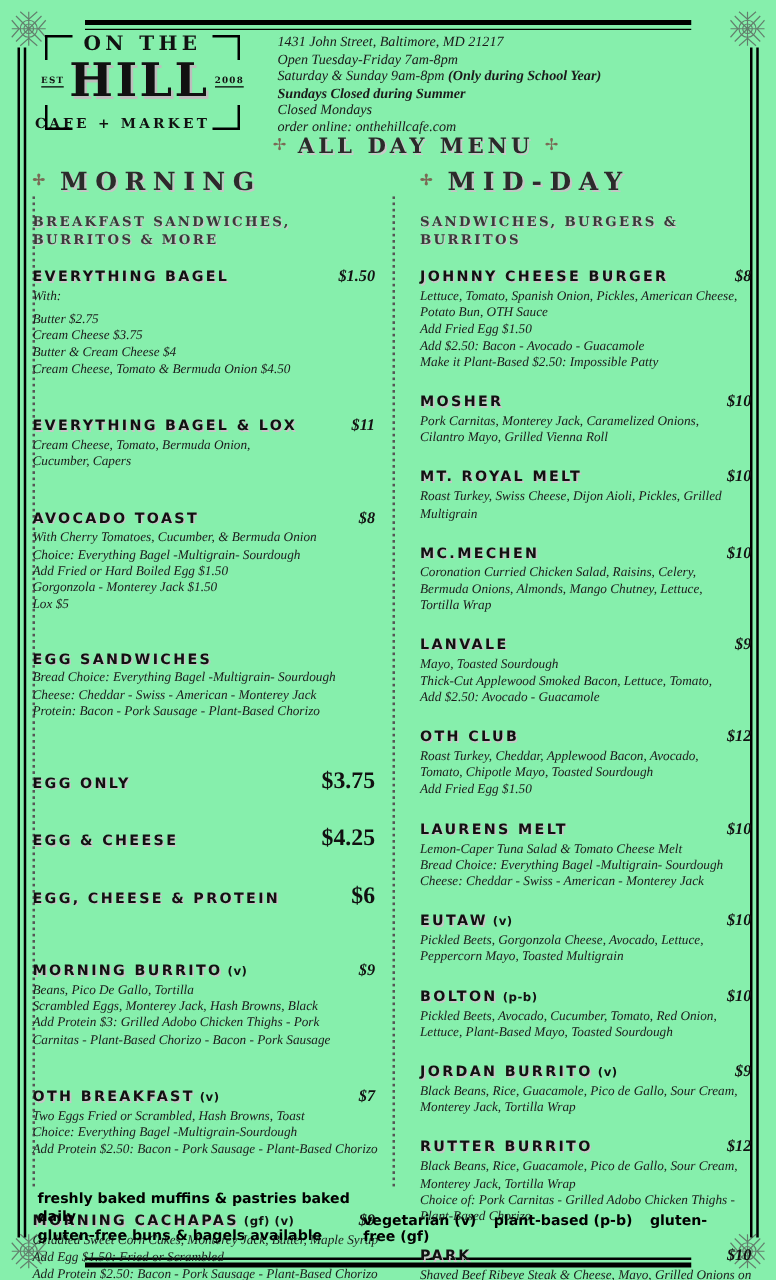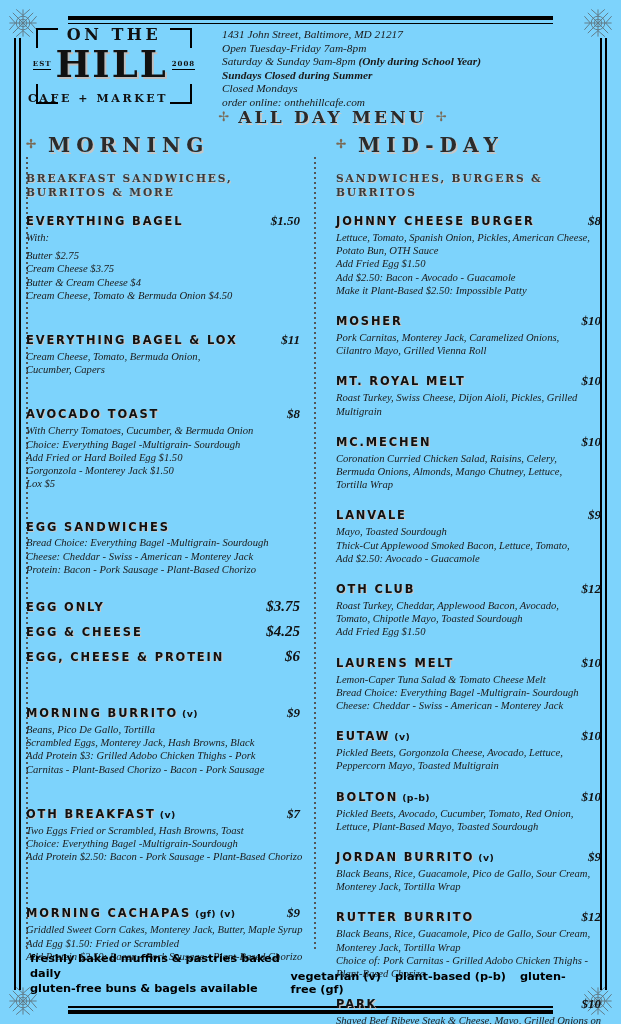--- a/index.html
+++ b/index.html
@@ -1,18 +1,18 @@
 <!DOCTYPE html>
 <html><head>
 <meta charset="utf-8">
 <style>
   html,body{margin:0;padding:0;background:#fff;}
   body{width:621px;height:1024px;overflow:hidden;font-family:"Liberation Serif",serif;color:#111;}
 
-  .page{position:relative;width:621px;height:1024px;background:#7dd3fc;box-sizing:border-box;}
+  .page{position:relative;width:621px;height:1024px;background:#86efac;box-sizing:border-box;}
 
   
   .rule-bar{position:absolute;left:68px;right:68px;}
   .rule-bar .thick{height:4px;background:#000;}
   .rule-bar .thin{height:1.5px;background:#000;margin-top:2.5px;}
   .rule-top{top:16px;}
   .rule-bot{bottom:10px;}
   .rule-bot .thin{margin-top:0;margin-bottom:2.5px;}
 
   
@@ -100,21 +100,21 @@
     text-shadow:1.3px 1.3px 0 #c6c6c6;}
   .item-name .tag{font-size:9.4px;letter-spacing:.4px;margin-left:4px;text-shadow:none;}
   .item-price{font-family:"Liberation Serif",serif;font-style:italic;font-weight:700;font-size:13px;margin-left:10px;white-space:nowrap;text-align:center;}
   .item-desc{font-family:"Liberation Serif",serif;font-style:italic;font-size:10.6px;line-height:13.2px;color:#1a1a1a;margin-top:2px;}
   .item-desc div{white-space:nowrap;}
   .item-desc .gap{height:5px;}
 
   .pricerow{display:flex;align-items:baseline;justify-content:space-between;margin:0 0 8px 0;}
   .pricerow .n{font-family:"DejaVu Sans",sans-serif;font-weight:700;font-size:11.4px;letter-spacing:1.9px;
     text-shadow:1.3px 1.3px 0 #c6c6c6;}
-  .pricerow .p{font-family:"Liberation Serif",serif;font-style:italic;font-weight:700;font-size:15px;}
+  .pricerow .p{font-family:"Liberation Serif",serif;font-weight:700;font-size:19px;margin-top:16px;}
 
   .sp-lg{height:20px;}
   .sp-md{height:12px;}
   .sp-sm{height:6px;}
 
   
   .footer{position:absolute;left:30px;right:30px;bottom:28px;display:flex;align-items:flex-end;justify-content:flex-start;}
   .foot-left{font-family:"DejaVu Sans",sans-serif;font-weight:700;font-size:11.3px;line-height:15px;color:#000;}
   .foot-right{font-family:"DejaVu Sans",sans-serif;font-weight:700;font-size:11.3px;color:#000;}
   .foot-right span{margin-left:10px;}

